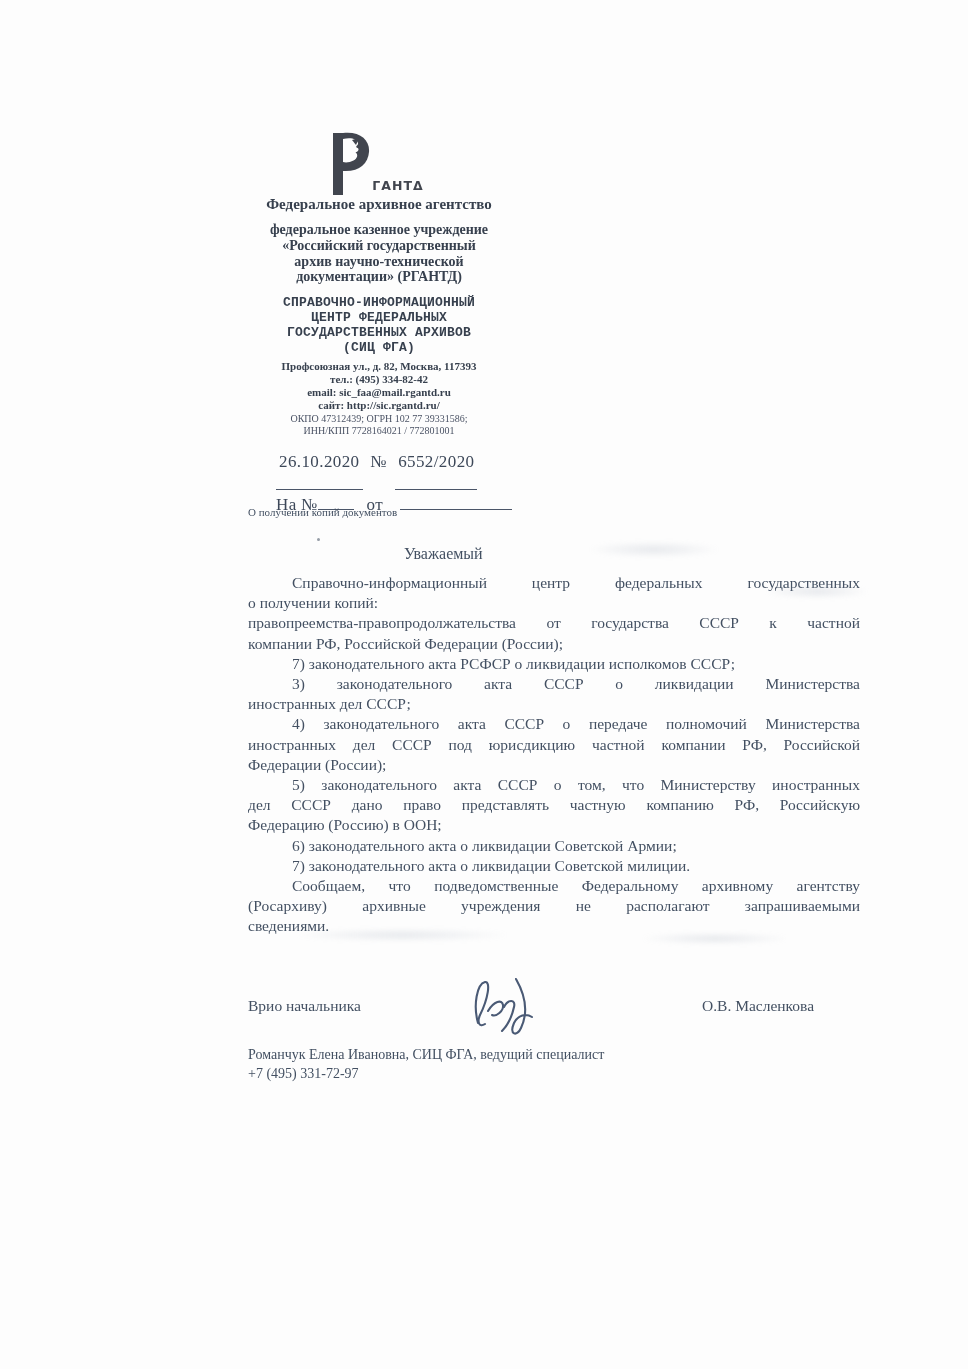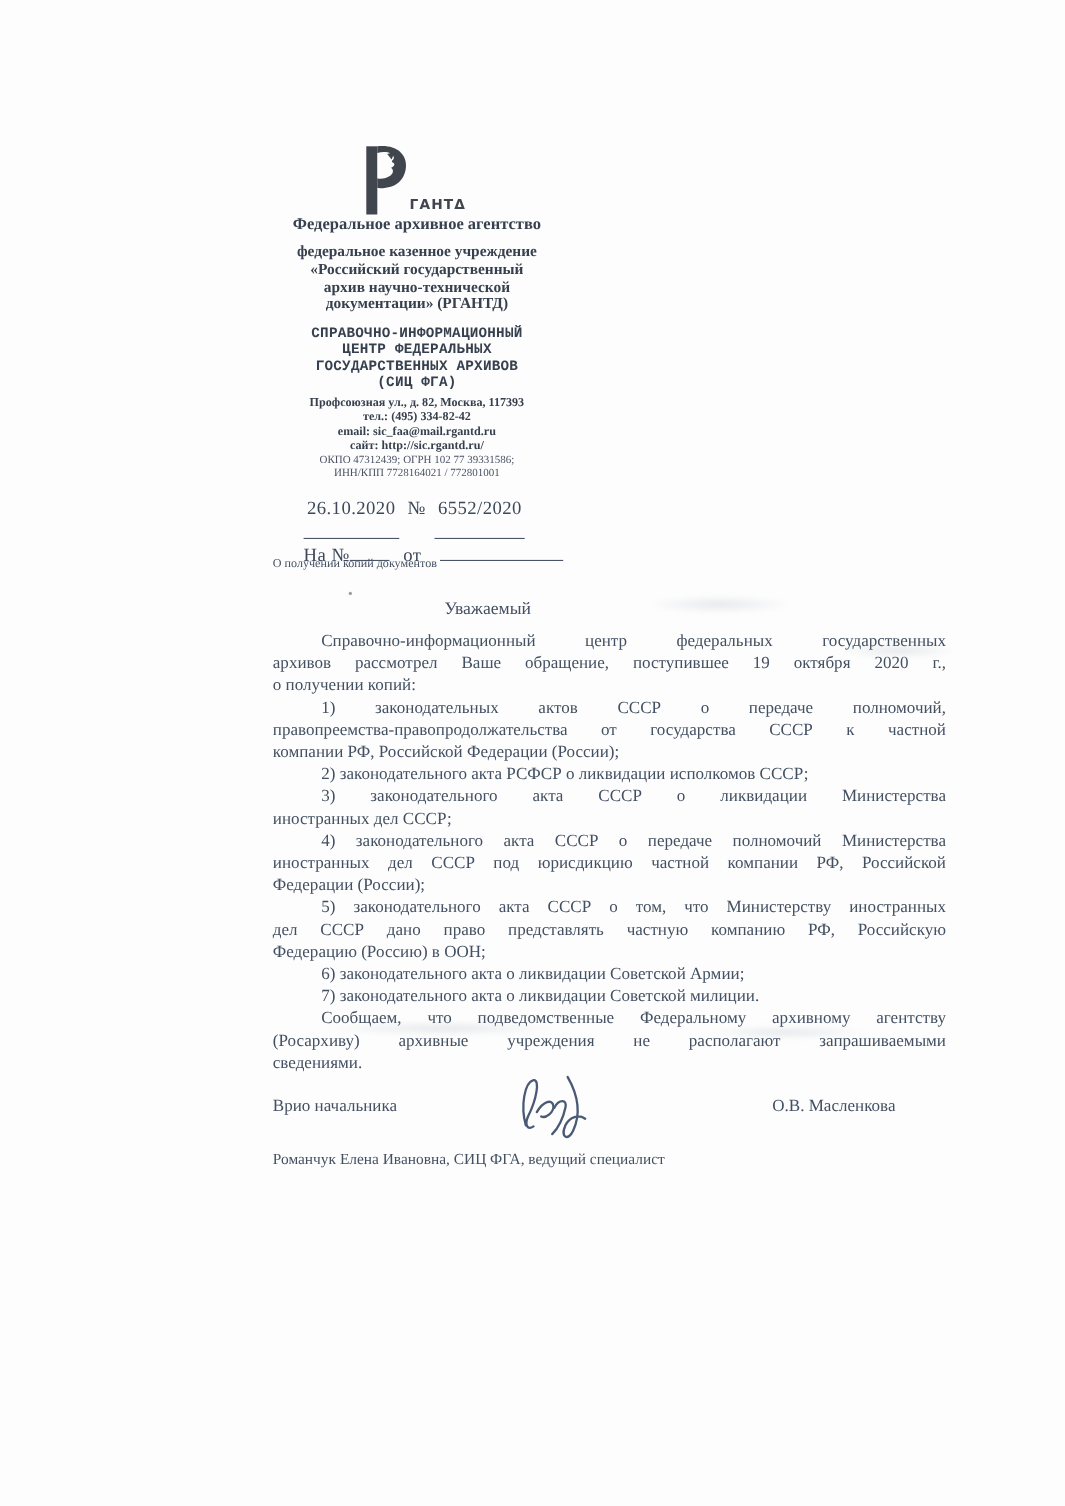--- a/index.html
+++ b/index.html
@@ -112,30 +112,28 @@
     </div>
   </div>
 
   <div class="subject">О получении копий документов</div>
   <div class="dot-artifact"></div>
   <div class="salutation">Уважаемый</div>
 
   <div class="body-text">
     <p>
       <span class="ln jst ind" style="display:block">Справочно-информационный центр федеральных государственных</span>
-      <span class="ln jst" style="display:block">архивов рассмотрел Ваше обращение, поступившее 19 октября 2020 г.,</span>
       <span class="ln" style="display:block">о получении копий:</span>
     </p>
     <p>
-      <span class="ln jst ind" style="display:block">1) законодательных актов СССР о передаче полномочий,</span>
       <span class="ln jst" style="display:block">правопреемства-правопродолжательства от государства СССР к частной</span>
       <span class="ln" style="display:block">компании РФ, Российской Федерации (России);</span>
     </p>
     <p>
-      <span class="ln ind" style="display:block">2) законодательного акта РСФСР о ликвидации исполкомов СССР;</span>
+      <span class="ln ind" style="display:block">7) законодательного акта РСФСР о ликвидации исполкомов СССР;</span>
     </p>
     <p>
       <span class="ln jst ind" style="display:block">3) законодательного акта СССР о ликвидации Министерства</span>
       <span class="ln" style="display:block">иностранных дел СССР;</span>
     </p>
     <p>
       <span class="ln jst ind" style="display:block">4) законодательного акта СССР о передаче полномочий Министерства</span>
       <span class="ln jst" style="display:block">иностранных дел СССР под юрисдикцию частной компании РФ, Российской</span>
       <span class="ln" style="display:block">Федерации (России);</span>
     </p>
@@ -165,20 +163,21 @@
         <path d="M22,38 C28,28 36,26 37,32 C38,38 30,44 26,42"></path>
         <path d="M38,34 C42,26 50,26 48,34 C46,43 42,52 36,58"></path>
         <path d="M50,6 C58,20 63,38 55,55 C51,64 43,62 48,50 C52,42 60,40 66,44"></path>
       </g>
     </svg>
   </div>
   <div class="sig-name">О.В. Масленкова</div>
 
   <div class="footer">
     <div>Романчук Елена Ивановна, СИЦ ФГА, ведущий специалист</div>
+    <div>+7 (495) 331-72-97</div>
   </div>
 
   <div class="smudge" style="left:588px;top:541px;width:132px;height:17px;"></div>
   <div class="smudge" style="left:764px;top:584px;width:106px;height:15px;"></div>
   <div class="smudge" style="left:294px;top:928px;width:216px;height:14px;"></div>
   <div class="smudge" style="left:640px;top:932px;width:150px;height:13px;"></div>
 
 </div>
 
 </body></html>

